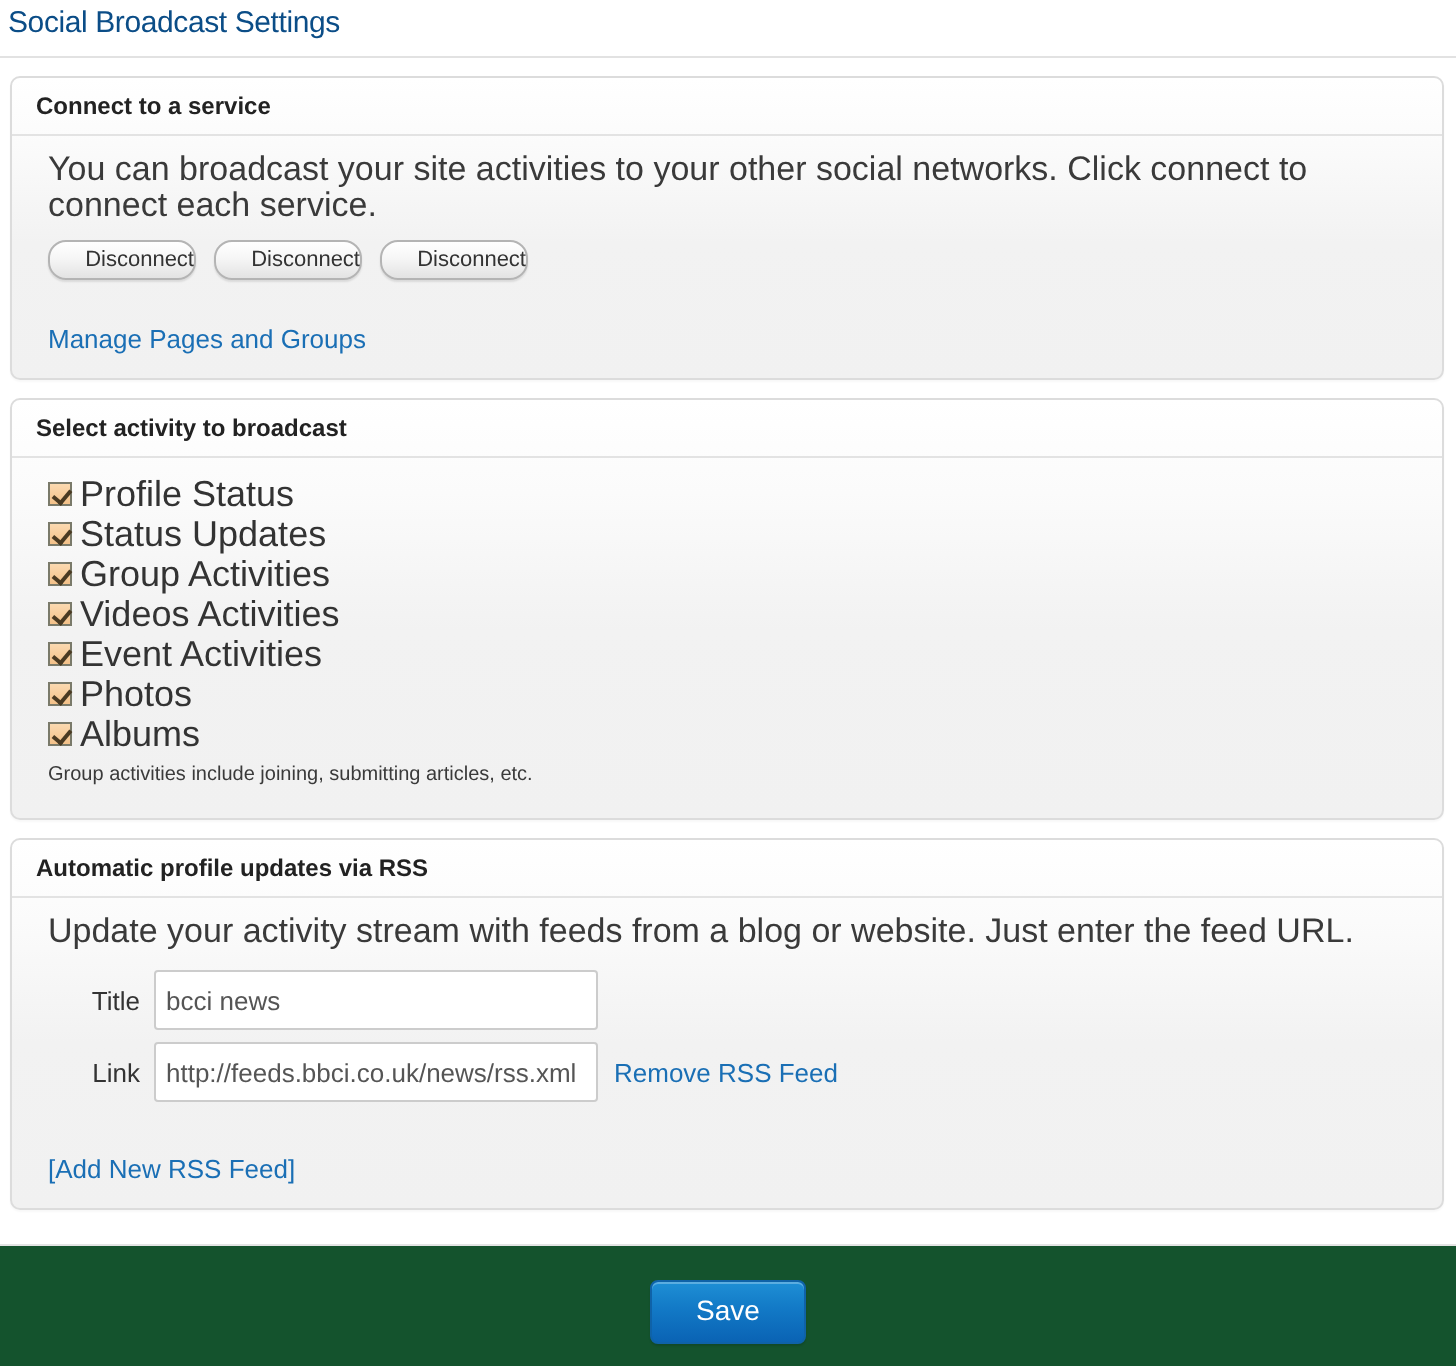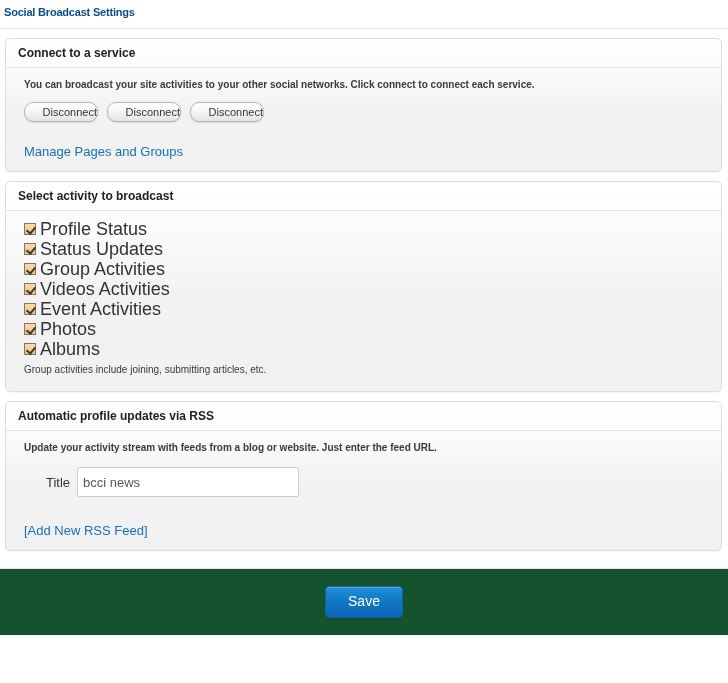--- a/index.html
+++ b/index.html
@@ -16,22 +16,22 @@
     color: #333333;
     overflow: hidden;
   }
 
   
   .page-title-wrap {
     padding: 2px 0 6px 4px;
     border-bottom: 1px solid #e2e2e2;
   }
   .page-title {
-    font-size: 11px;
-    font-weight: bold;
+    font-size: 15px;
+    font-weight: normal;
     color: #0b4d87;
     letter-spacing: -0.2px;
     line-height: 20px;
   }
 
   
   .panel {
     margin: 9px 6px 0 5px;
     border: 1px solid #dcdcdc;
     border-radius: 5px;
@@ -44,25 +44,24 @@
     font-weight: bold;
     color: #222222;
     padding: 7px 0 7px 12px;
     border-bottom: 1px solid #e3e3e3;
     background: transparent;
   }
   .panel-body {
     padding: 6px 12px 12px 18px;
   }
   .panel-desc {
-    font-size: 10px;
+    font-size: 17px;
     color: #3a3a3a;
     line-height: 18px;
     padding: 2px 0 3px 0;
-    font-weight: bold;
   }
 
   
   .services-row {
     display: flex;
     align-items: flex-end;
     gap: 0;
     margin-top: 2px;
     padding-left: 0px;
   }
@@ -309,20 +308,25 @@
 <div class="panel">
   <div class="panel-header">Automatic profile updates via RSS</div>
   <div class="panel-body">
     <div class="panel-desc rss-desc">Update your activity stream with feeds from a blog or website. Just enter the feed URL.</div>
 
     <div class="field-row">
       <span class="field-label">Title</span>
       <input class="text-input input-title" type="text" value="bcci news" style="">
     </div>
 
+    <div class="field-row">
+      <span class="field-label">Link</span>
+      <input class="text-input input-link" type="text" value="http://feeds.bbci.co.uk/news/rss.xml" style="">
+      <span class="link-blue remove-link">Remove RSS Feed</span>
+    </div>
 
     <div class="addnew-wrap">
       <span class="link-blue">[Add New RSS Feed]</span>
     </div>
   </div>
 </div>
 
 <div class="footer-spacer"></div>
 <div class="footer">
   <div class="btn-save">Save</div>

